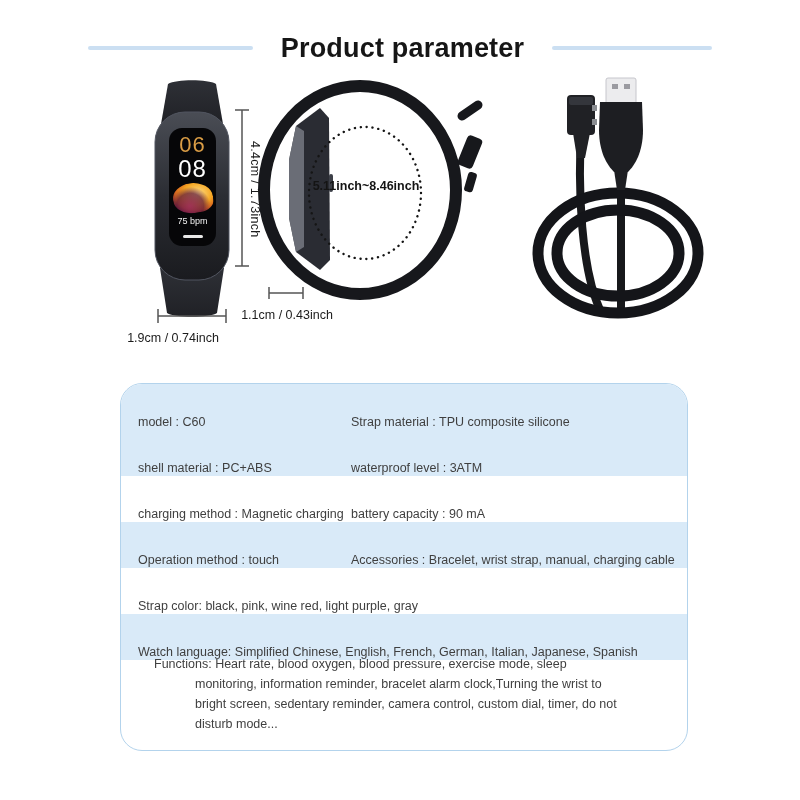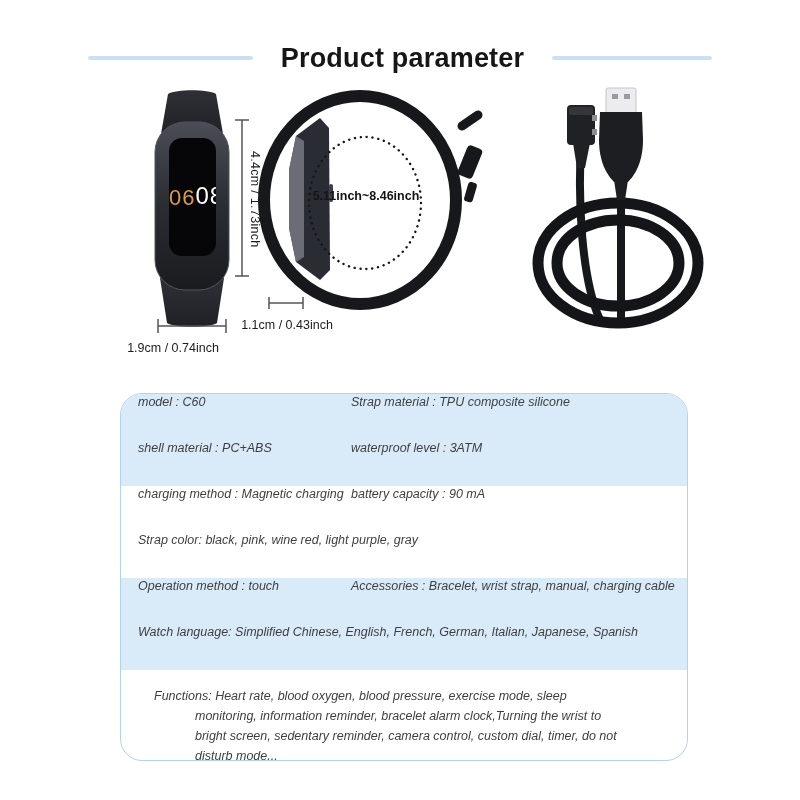--- a/index.html
+++ b/index.html
@@ -4,35 +4,35 @@
 <style>
   html,body{margin:0;padding:0;}
   body{
     width:800px;height:800px;background:#ffffff;overflow:hidden;
     font-family:"Liberation Sans","DejaVu Sans",sans-serif;
     -webkit-font-smoothing:antialiased;
   }
   
   .header{
     display:flex;align-items:center;justify-content:center;
-    gap:28px;padding-top:38px;height:40px;
+    gap:28px;padding-top:28px;height:40px;
   }
   .accent-line{height:4px;border-radius:2px;background:#cbdff2;}
   .accent-line.left{width:165px;}
   .accent-line.right{width:160px;}
   .page-title{
     font-size:27px;font-weight:bold;color:#161616;letter-spacing:.2px;margin:0;
   }
   
   .product-area{position:relative;width:800px;height:310px;}
   .product-area svg{position:absolute;left:0;top:0;}
   .overlay{position:absolute;color:#1c1c1c;}
   .screen-content{
     left:169px;top:60px;width:47px;height:114px;
-    display:flex;flex-direction:row;align-items:center;
+    display:flex;flex-direction:column;align-items:center;
     text-align:center;overflow:hidden;
   }
   .hour{font-size:22px;line-height:23px;color:#d99c45;margin-top:5px;letter-spacing:1px;}
   .minute{font-size:24px;line-height:25px;color:#ffffff;letter-spacing:1px;}
   .flame{
     width:40px;height:30px;margin-top:2px;
     background:
       radial-gradient(ellipse at 40% 75%, rgba(150,40,90,.9) 0%, rgba(90,20,60,.7) 40%, rgba(0,0,0,0) 60%),
       radial-gradient(ellipse at 62% 38%, #ffe08a 0%, #f6a723 42%, #d96a1e 62%, rgba(120,30,60,.85) 78%, rgba(30,10,20,0) 88%);
     border-radius:62% 70% 48% 65%;
@@ -50,21 +50,21 @@
   .strap-size-label{
     left:280px;top:110px;width:172px;text-align:center;
     font-size:12.5px;font-weight:600;color:#141414;line-height:16px;
   }
   
   .spec-table{
     width:568px;margin:5px 0 0 120px;box-sizing:border-box;
     border:1.5px solid #b3d3ec;border-radius:22px;overflow:hidden;
     font-size:12.5px;color:#3f3f3f;background:#ffffff;
   }
-  .trow{display:flex;align-items:flex-start;height:46px;padding-left:17px;box-sizing:border-box;font-style:italic;}
+  .trow{display:flex;align-items:flex-end;height:46px;padding-left:17px;box-sizing:border-box;}
   .trow.alt{background:#d9eaf8;}
   .cell{line-height:16px;}
   .c1{width:213px;flex:0 0 213px;}
   .c2{flex:1;white-space:nowrap;}
   .full{flex:1;padding-right:10px;}
   .trow.functions{height:90px;padding-left:0;}
   .functions p{
     margin:16px;padding-left:58px;padding-right:52px;text-indent:-41px;
     line-height:20px;font-size:12.5px;
   }
@@ -171,26 +171,26 @@
       <div class="cell c2">Strap material : TPU composite silicone</div>
     </div>
     <div class="trow alt">
       <div class="cell c1">shell material : PC+ABS</div>
       <div class="cell c2">waterproof level : 3ATM</div>
     </div>
     <div class="trow">
       <div class="cell c1">charging method : Magnetic charging</div>
       <div class="cell c2">battery capacity : 90 mA</div>
     </div>
-    <div class="trow">
-      <div class="cell full">Strap color: black, pink, wine red, light purple, gray</div>
-    </div>
     <div class="trow alt">
       <div class="cell c1">Operation method : touch</div>
       <div class="cell c2">Accessories : Bracelet, wrist strap, manual, charging cable</div>
+    </div>
+    <div class="trow">
+      <div class="cell full">Strap color: black, pink, wine red, light purple, gray</div>
     </div>
     <div class="trow alt">
       <div class="cell full">Watch language: Simplified Chinese, English, French, German, Italian, Japanese, Spanish</div>
     </div>
     <div class="trow functions">
       <p>Functions: Heart rate, blood oxygen, blood pressure, exercise mode, sleep monitoring, information reminder, bracelet alarm clock,Turning the wrist to bright screen, sedentary reminder, camera control, custom dial, timer, do not disturb mode...</p>
     </div>
   </div>
 
 </div>

